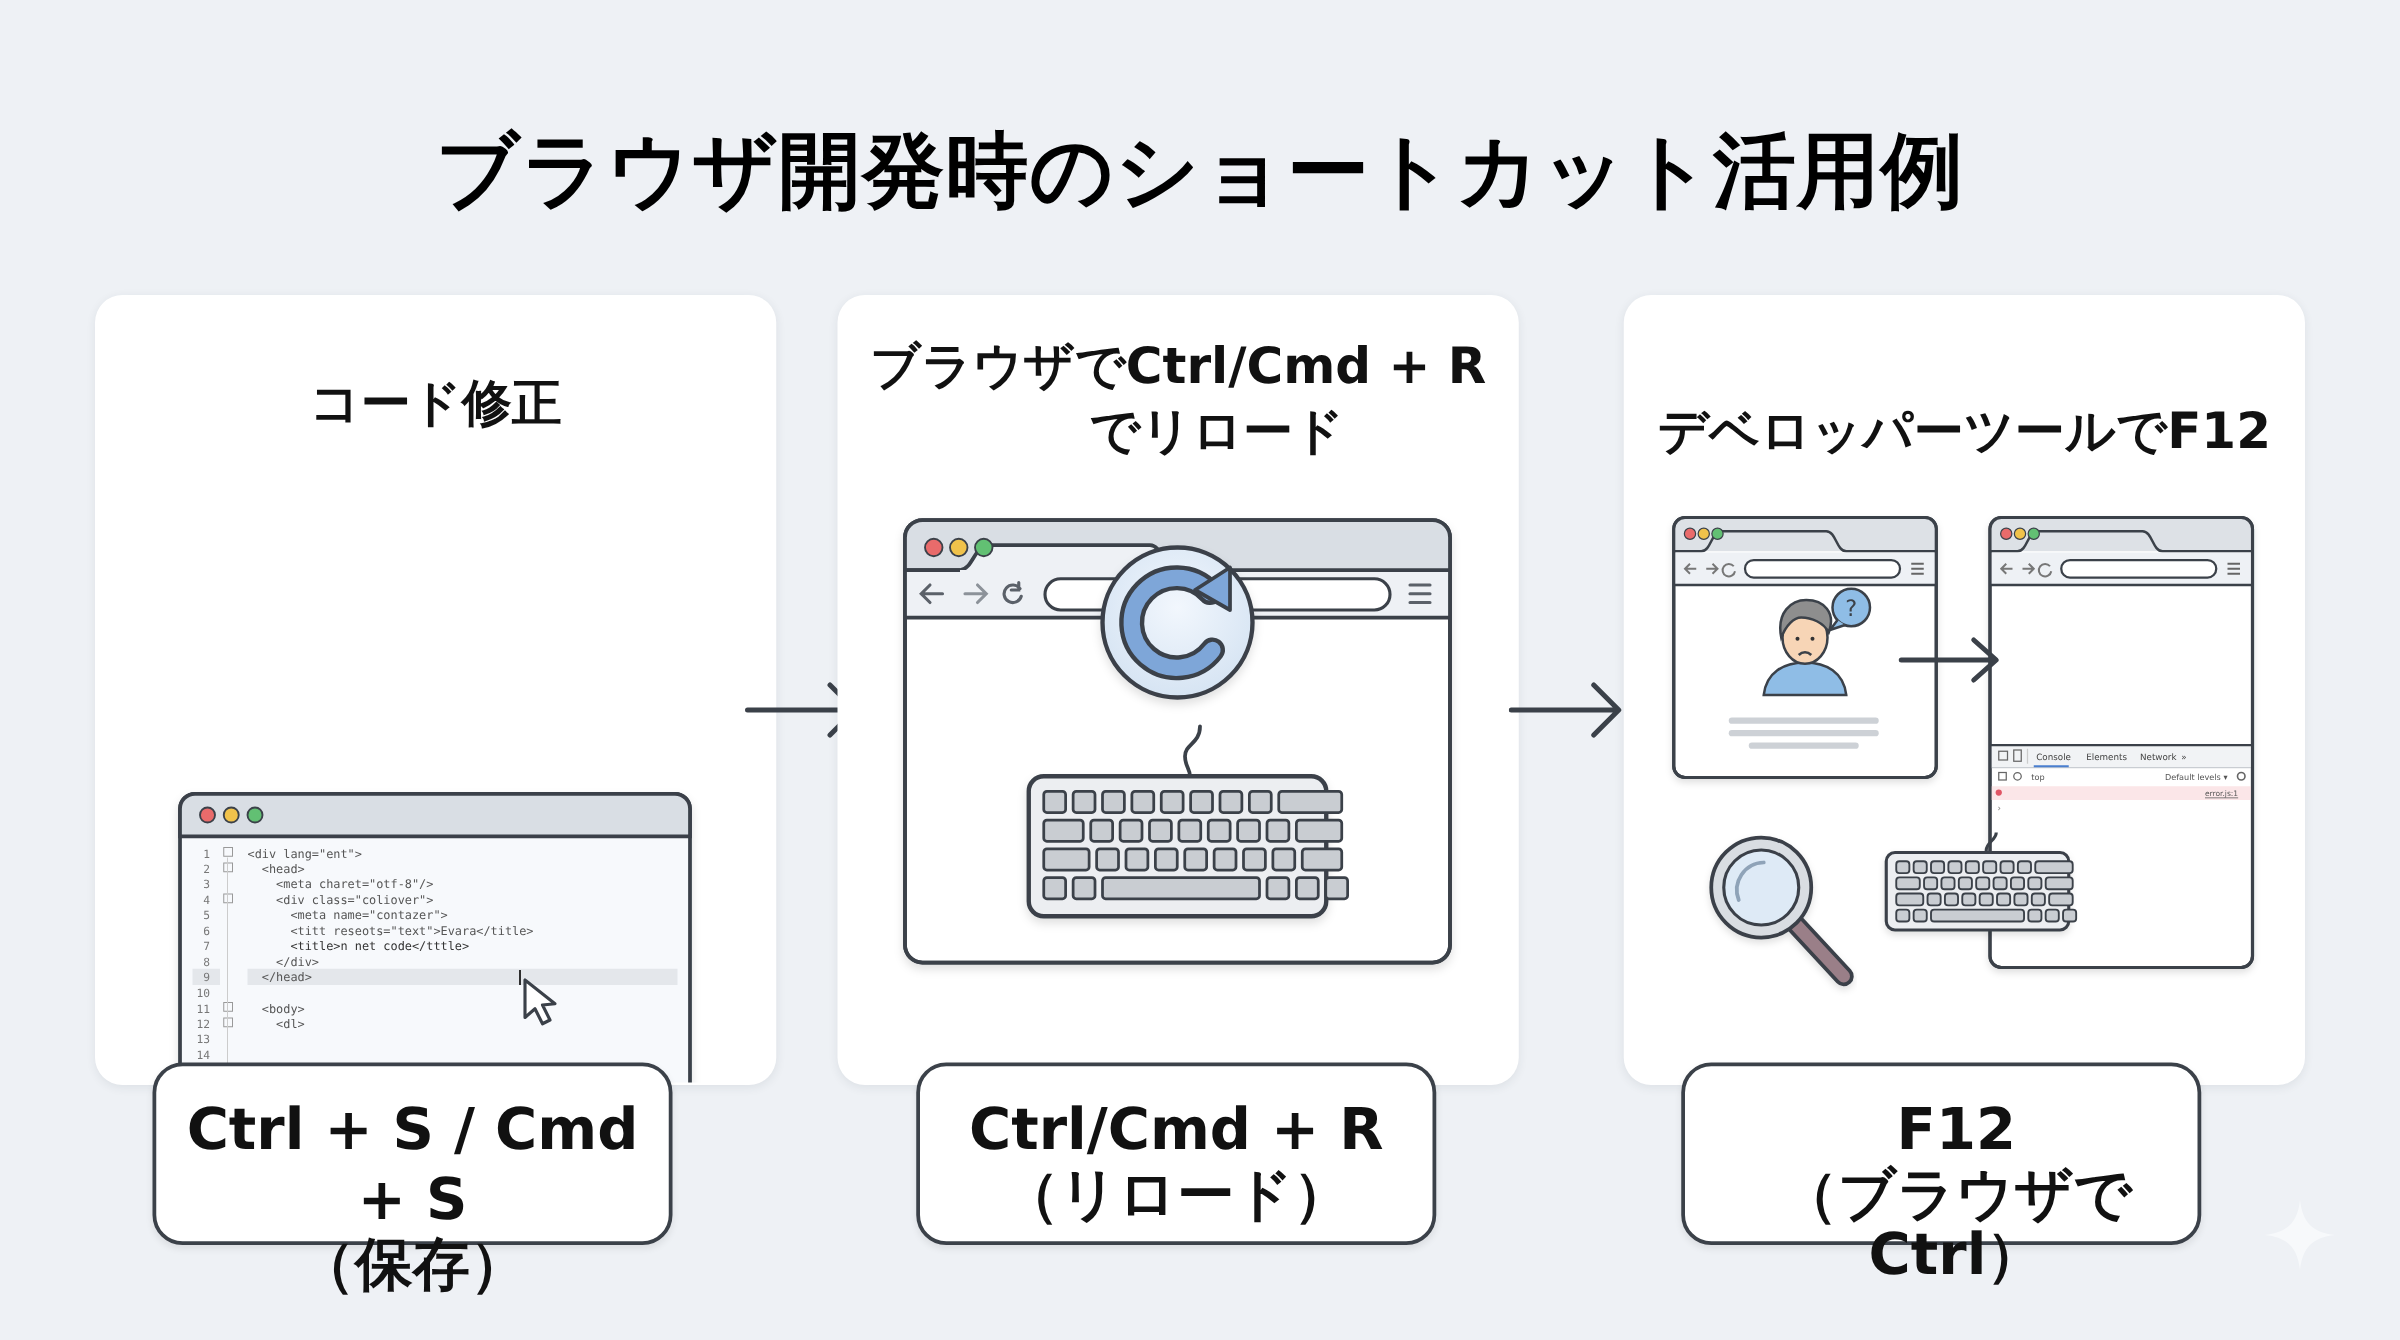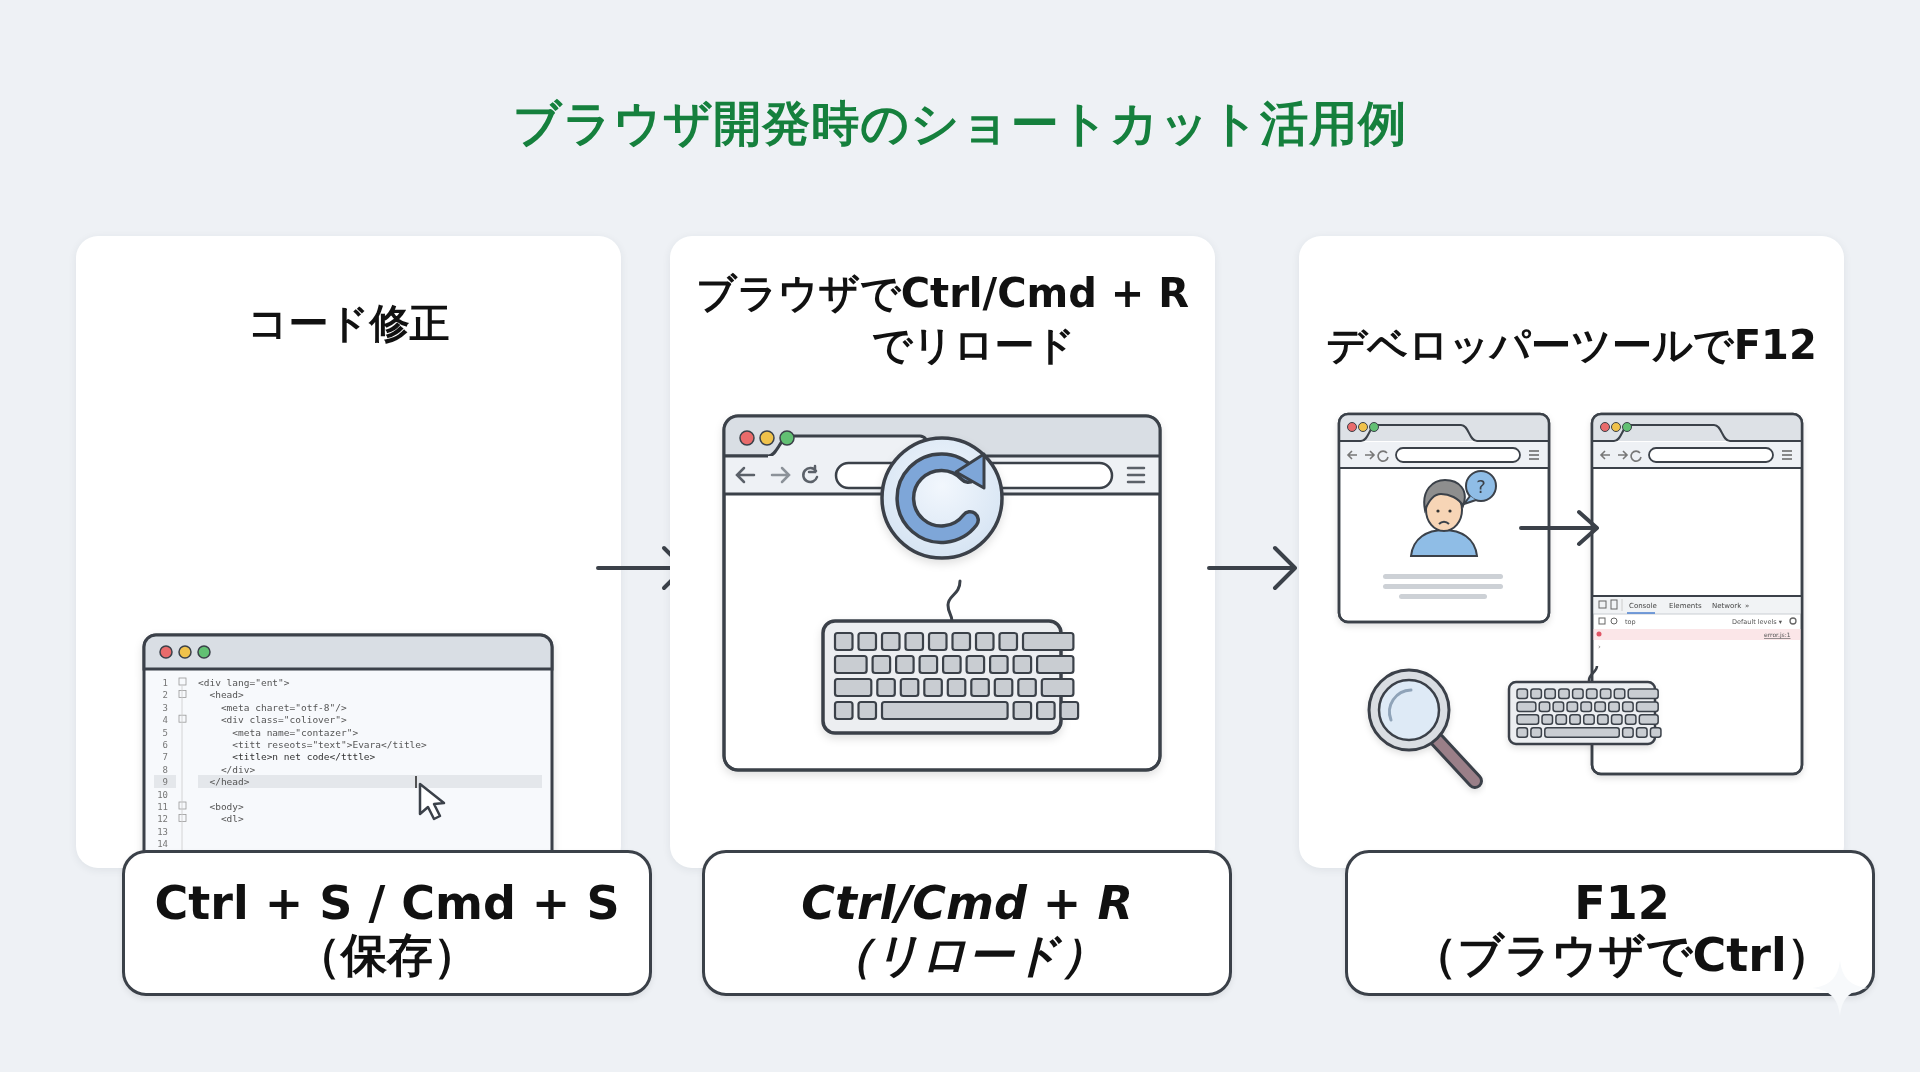--- a/index.html
+++ b/index.html
@@ -5,34 +5,34 @@
   html, body { margin: 0; padding: 0; }
   body {
     width: 1920px; height: 1072px; overflow: hidden;
     background: #eef1f5;
     font-family: "DejaVu Sans", "Liberation Sans", sans-serif;
     position: relative;
     color: #111;
   }
   .title {
     position: absolute; left: 0; top: 92px; width: 1920px;
-    text-align: center; font-size: 48px; font-weight: 900; letter-spacing: 1px;
-    color: #15803d;
+    text-align: center; font-size: 66px; font-weight: 900; letter-spacing: 1px;
+    color: #000000;
   }
   .panel {
     position: absolute; top: 236px; width: 545px; height: 632px;
     background: #ffffff; border-radius: 22px;
     box-shadow: 0 2px 8px rgba(40,50,70,0.08);
   }
   .panel-heading {
     position: absolute; left: 0; width: 100%; text-align: center;
     font-weight: 700; font-size: 40px; line-height: 54px; color: #111;
   }
   .callout {
-    position: absolute; top: 850px; width: 530px; height: 146px;
+    position: absolute; top: 850px; width: 416px; height: 146px;
     background: #fff; border: 3px solid #3b4149; border-radius: 24px;
     box-sizing: border-box; text-align: center;
     box-shadow: 0 3px 6px rgba(0,0,0,0.08);
   }
   .callout .tail {
     position: absolute; top: -44px; left: 50%; width: 0; height: 0;
     transform: translateX(-50%);
   }
   .callout .key {
     display: block; margin-top: 22px; font-size: 46px; font-weight: 700; line-height: 56px;
@@ -271,21 +271,21 @@
         <rect x="165" y="466" width="17.5" height="17" rx="2.5" fill="#c9cdd2" stroke="#3b4149" stroke-width="2.2"></rect>
         <rect x="188.5" y="466" width="17.5" height="17" rx="2.5" fill="#c9cdd2" stroke="#3b4149" stroke-width="2.2"></rect>
         <rect x="212" y="466" width="125.6" height="17" rx="2.5" fill="#c9cdd2" stroke="#3b4149" stroke-width="2.2"></rect>
         <rect x="343.6" y="466" width="17.5" height="17" rx="2.5" fill="#c9cdd2" stroke="#3b4149" stroke-width="2.2"></rect>
         <rect x="367.1" y="466" width="17.5" height="17" rx="2.5" fill="#c9cdd2" stroke="#3b4149" stroke-width="2.2"></rect>
         <rect x="390.6" y="466" width="17.5" height="17" rx="2.5" fill="#c9cdd2" stroke="#3b4149" stroke-width="2.2"></rect>
       </g>
   </svg>
 </div>
 
-<div class="callout" style="left:702px;font-style:italic;">
+<div class="callout" style="left:733px;">
   <svg class="tail" width="60" height="48" viewBox="0 0 60 48">
     <path d="M4 47 L30 4 L56 47" fill="#fff" stroke="#3b4149" stroke-width="3" stroke-linejoin="round"></path>
   </svg>
   <span class="key">Ctrl/Cmd + R</span>
   <span class="note">（リロード）</span>
 </div>
 
 <svg class="flow-arrow" style="left:1207px;" width="94" height="56" viewBox="0 0 94 56">
   <path d="M2 28 H86 M68 8 L88 28 L68 48" fill="none" stroke="#3b4149" stroke-width="4" stroke-linecap="round" stroke-linejoin="round"></path>
 </svg>

